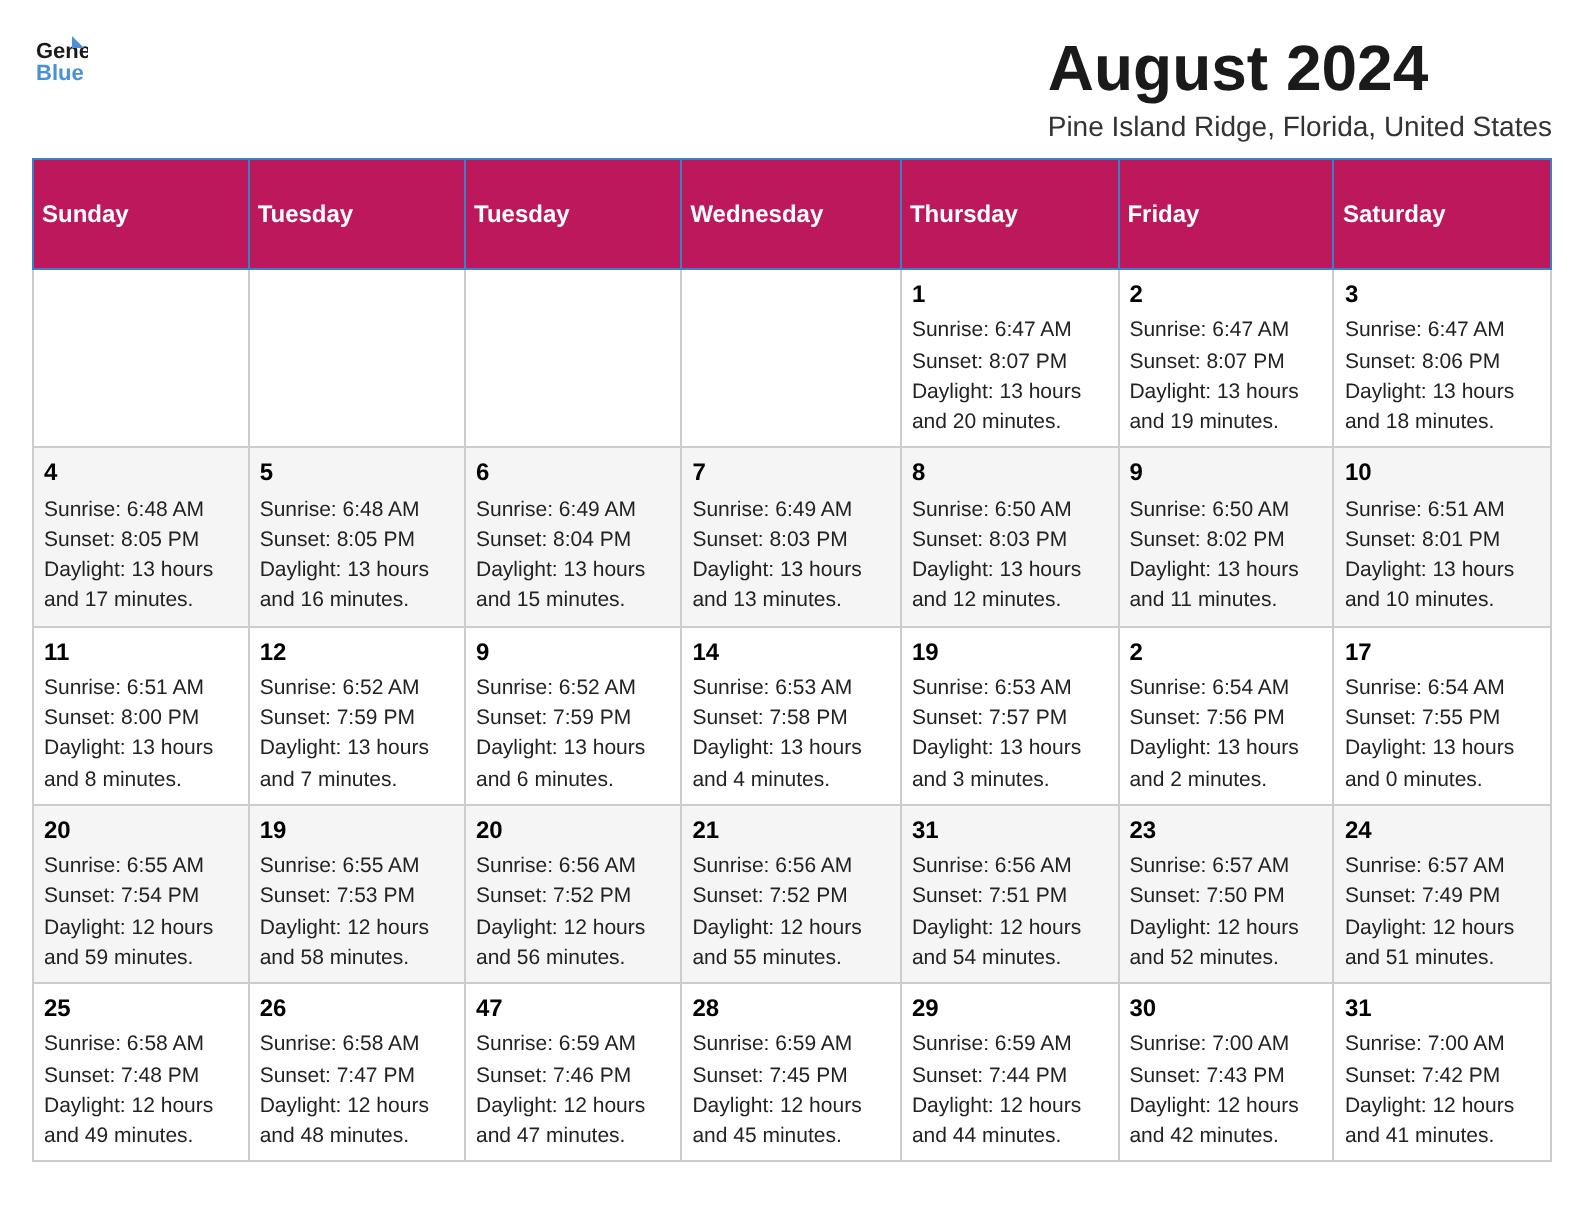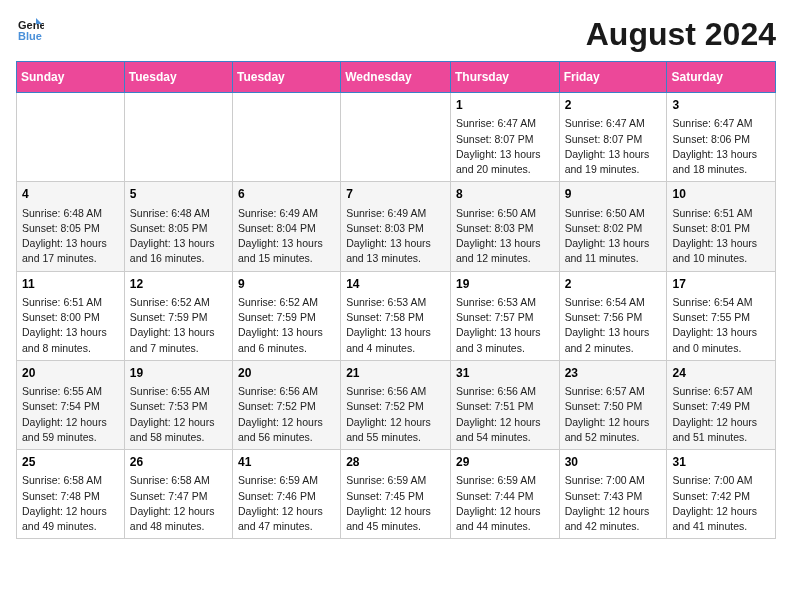--- a/index.html
+++ b/index.html
@@ -37,23 +37,23 @@
       font-size: 14px;
       color: #333;
       margin-top: 2px;
     }
     .calendar-table {
       width: 100%;
       border-collapse: collapse;
       font-size: 11px;
     }
     .calendar-table th {
-      background: #ec4899;
+      background: #be185d;
       color: #fff;
-      padding: 8px 4px;
+      padding: 20px 4px;
       text-align: left;
       font-size: 12px;
       font-weight: bold;
       border: 1px solid #3a80c9;
     }
     .calendar-table td {
       vertical-align: top;
       padding: 4px 5px;
       border: 1px solid #ccc;
       width: 113px;
@@ -87,20 +87,21 @@
   <div class="header-area">
     <div class="logo">
       <svg class="logo-icon" viewBox="0 0 28 28">
         <text x="2" y="13" font-size="11" font-weight="bold" fill="#1a1a1a">General</text>
         <text x="2" y="24" font-size="11" font-weight="bold" fill="#4a90d9">Blue</text>
         <polygon points="20,2 26,8 20,8" fill="#4a90d9"></polygon>
       </svg>
     </div>
     <div class="title-area">
       <div class="month-title">August 2024</div>
+      <div class="location-title">Pine Island Ridge, Florida, United States</div>
     </div>
   </div>
 
   <table class="calendar-table">
     <thead>
       <tr>
         <th>Sunday</th>
         <th>Tuesday</th>
         <th>Tuesday</th>
         <th>Wednesday</th>
@@ -352,21 +353,21 @@
             <div class="cell-content">
               <span class="day-num">26</span>
               <div class="cell-info" style="white-space: pre-line;">Sunrise: 6:58 AM
 Sunset: 7:47 PM
 Daylight: 12 hours
 and 48 minutes.</div>
             </div>
           </td>
           <td>
             <div class="cell-content">
-              <span class="day-num">41</span>
+              <span class="day-num">47</span>
               <div class="cell-info" style="white-space: pre-line;">Sunrise: 6:59 AM
 Sunset: 7:46 PM
 Daylight: 12 hours
 and 47 minutes.</div>
             </div>
           </td>
           <td>
             <div class="cell-content">
               <span class="day-num">28</span>
               <div class="cell-info" style="white-space: pre-line;">Sunrise: 6:59 AM

